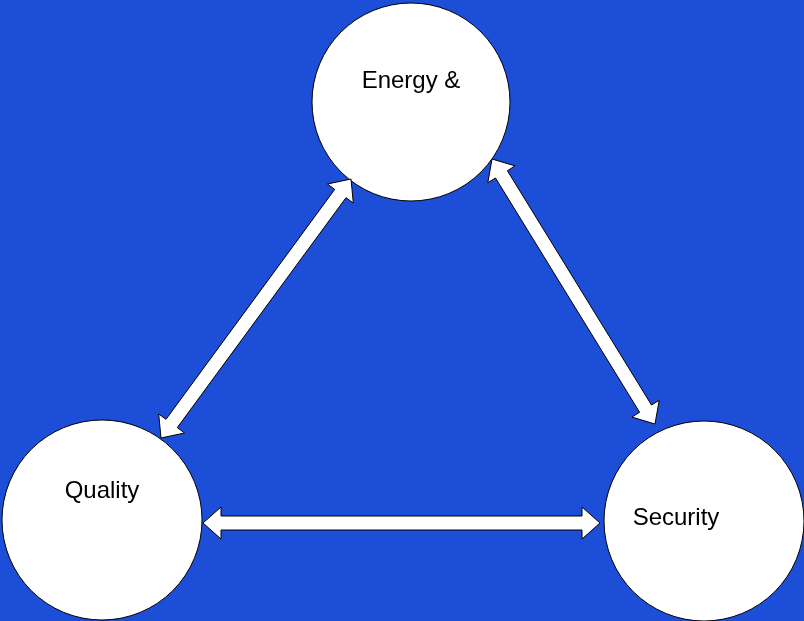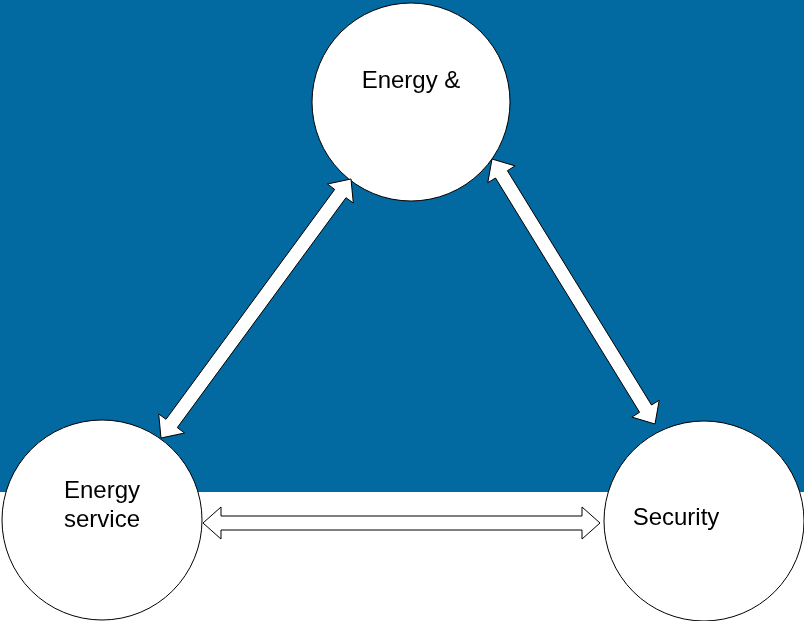--- a/index.html
+++ b/index.html
@@ -9,22 +9,22 @@
   body {
     width: 804px;
     height: 621px;
     background: #ffffff;
     font-family: "Liberation Sans", "DejaVu Sans", sans-serif;
     overflow: hidden;
   }
   .stage {
     position: relative;
     width: 804px;
-    height: 492px;
-    background: #0369a1;
+    height: 621px;
+    background: #1d4ed8;
   }
   .stage svg {
     position: absolute;
     left: 0;
     top: 0;
     display: block;
   }
   .node-label {
     position: absolute;
     width: 200px;
@@ -51,21 +51,20 @@
       <path d="M161.0,438.0 L184.5,433.0 L177.3,427.6 L346.0,197.7 L353.3,203.0 L351.0,179.0 L327.5,184.0 L334.7,189.4 L166.0,419.3 L158.7,414.0 Z" fill="#ffffff" stroke="#000000" stroke-width="1" stroke-linejoin="miter"></path>
       <path d="M492.0,159.0 L487.8,182.7 L495.5,178.0 L639.6,412.3 L631.9,417.1 L655.0,424.0 L659.2,400.3 L651.5,405.0 L507.4,170.7 L515.1,165.9 Z" fill="#ffffff" stroke="#000000" stroke-width="1" stroke-linejoin="miter"></path>
       <path d="M203.0,523.0 L221.0,539.0 L221.0,530.0 L582.0,530.0 L582.0,539.0 L600.0,523.0 L582.0,507.0 L582.0,516.0 L221.0,516.0 L221.0,507.0 Z" fill="#ffffff" stroke="#000000" stroke-width="1" stroke-linejoin="miter"></path>
     </svg>
 
   <div class="node-label" id="label-energy">
     <div>Energy &amp;</div>
   </div>
 
   <div class="node-label" id="label-qos">
-    <div>Energy</div>
-    <div>service</div>
+    <div>Quality</div>
   </div>
 
   <div class="node-label" id="label-security">
     <div>Security</div>
   </div>
 
 </div>
 
 </body></html>

